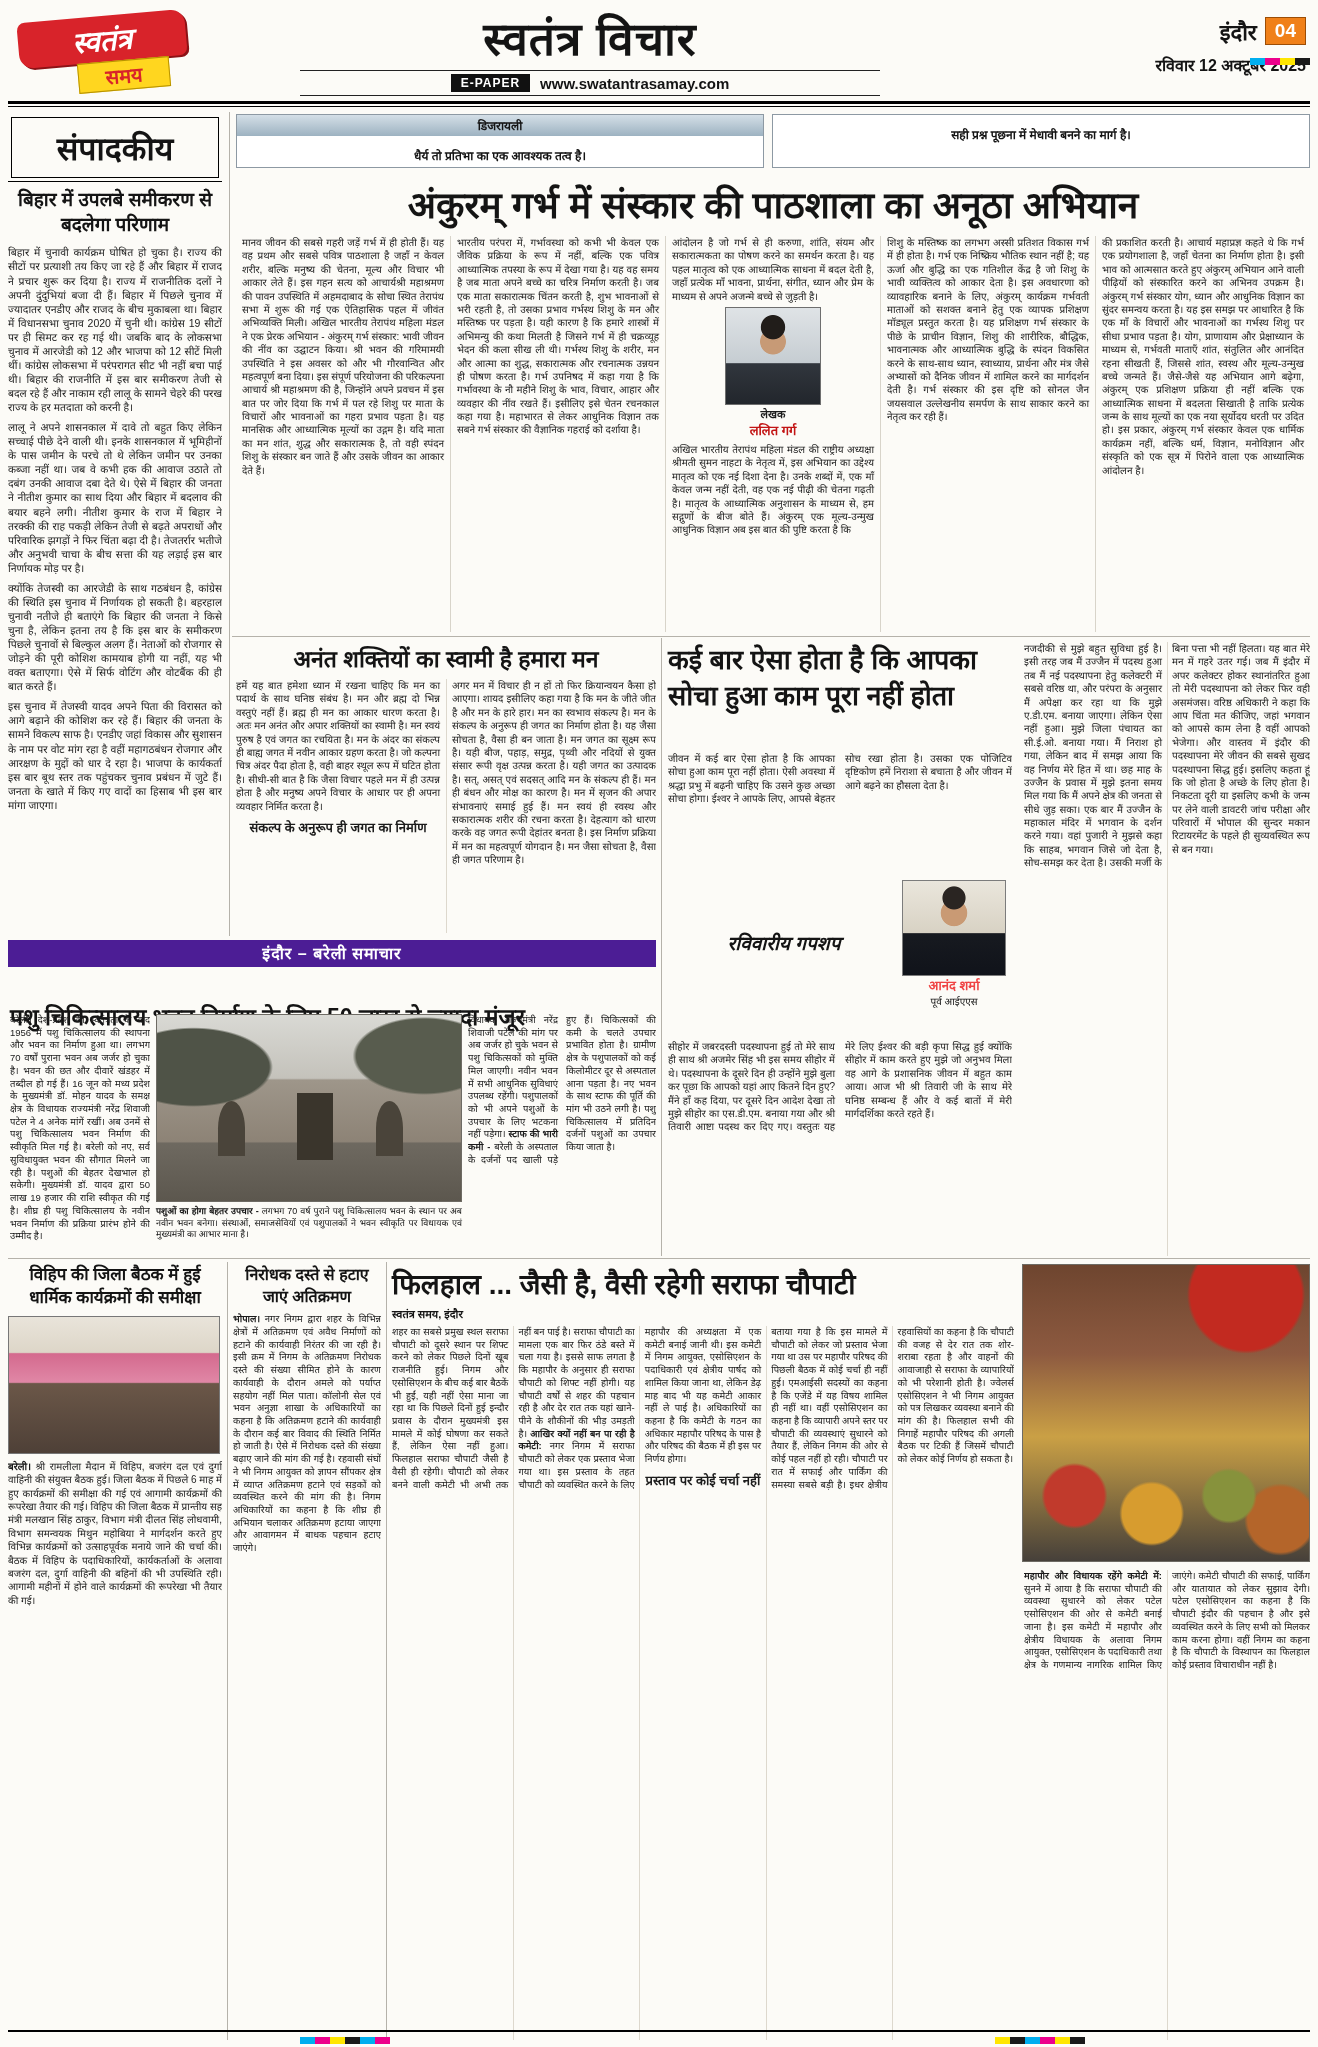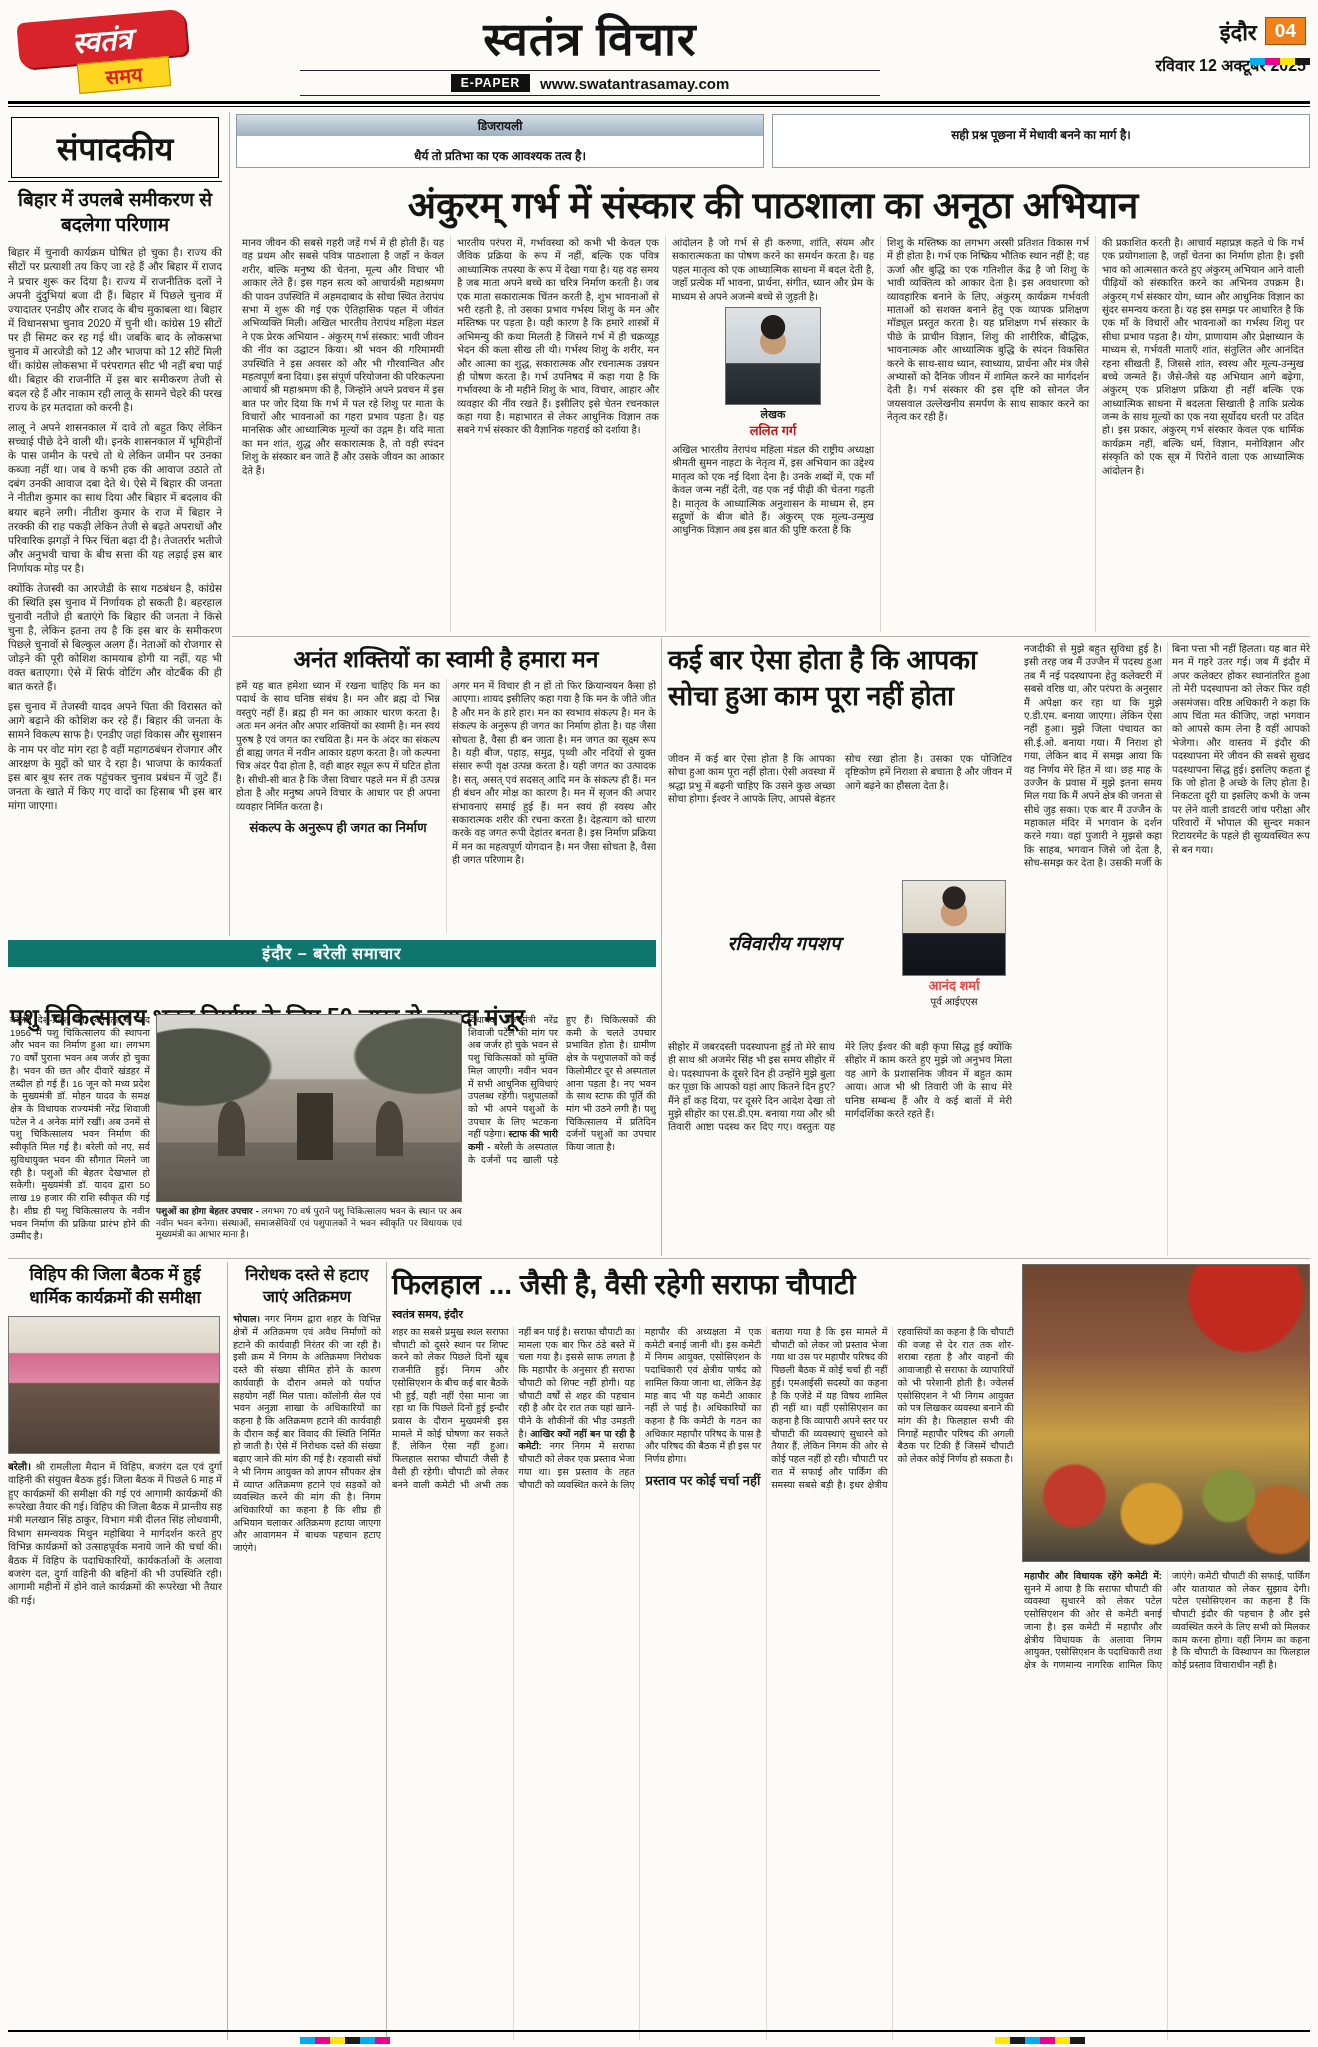--- a/index.html
+++ b/index.html
@@ -88,21 +88,21 @@
     background:
       radial-gradient(circle at 50% 18%, #2a2522 0 12%, transparent 13%),
       radial-gradient(circle at 50% 34%, #c99a74 0 16%, transparent 17%),
       linear-gradient(180deg,#eae6dc 0%,#d8d2c4 55%,#171a20 56%,#10131a 100%); }
   .gossip-name { font-size:13px; font-weight:800; color:#ef4444; text-align:center; }
   .gossip-title { font-size:10px; text-align:center; }
   .gossip-left-bottom { position:absolute; left:0; top:400px; width:344px; height:216px; column-count:2; column-gap:10px; }
   .gossip-right { position:absolute; left:356px; top:2px; width:286px; height:614px; column-count:2; column-gap:10px; column-rule:1px solid #ddd8cd; }
 
   
-  .bareli-bar { left:8px; top:940px; width:648px; height:27px; background:#0f766e; color:#fff;
+  .bareli-bar { left:8px; top:940px; width:648px; height:27px; background:#4c1d95; color:#fff;
     text-align:center; font-size:16px; font-weight:800; line-height:27px; letter-spacing:1px; }
   .bareli-headline { left:10px; top:1000px; width:646px; font-size:23px; font-weight:800; }
   .bareli-left { left:10px; top:1014px; width:140px; height:240px; font-size:9.5px; }
   .bareli-photo { left:156px; top:1014px; width:306px; height:188px; border:1px solid #6e6b64;
     background:
       radial-gradient(ellipse at 12% 28%, #4f5347 0 20%, transparent 21%),
       radial-gradient(ellipse at 88% 22%, #585c4e 0 18%, transparent 19%),
       linear-gradient(180deg,#d9d9d4 0%,#c4c2bb 34%,#9e968a 35%,#8d8376 68%,#6e6960 69%,#5c574e 100%); }
   .b-door { position:absolute; left:46%; top:42%; width:12%; height:36%; background:#3a352c; }
   .b-arch { position:absolute; left:20%; top:46%; width:9%; height:30%; background:#4a443a; border-radius:50% 50% 0 0; }

